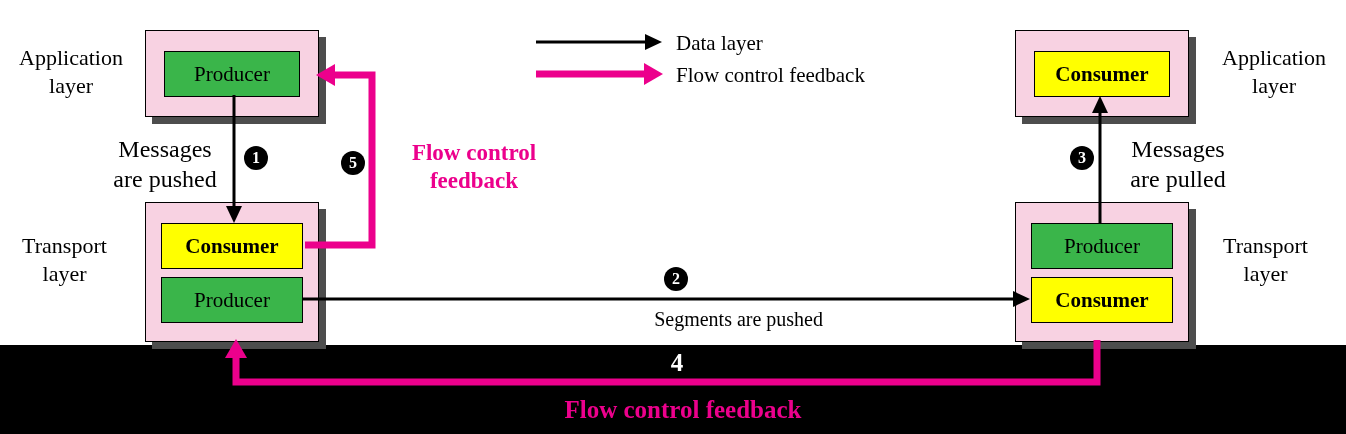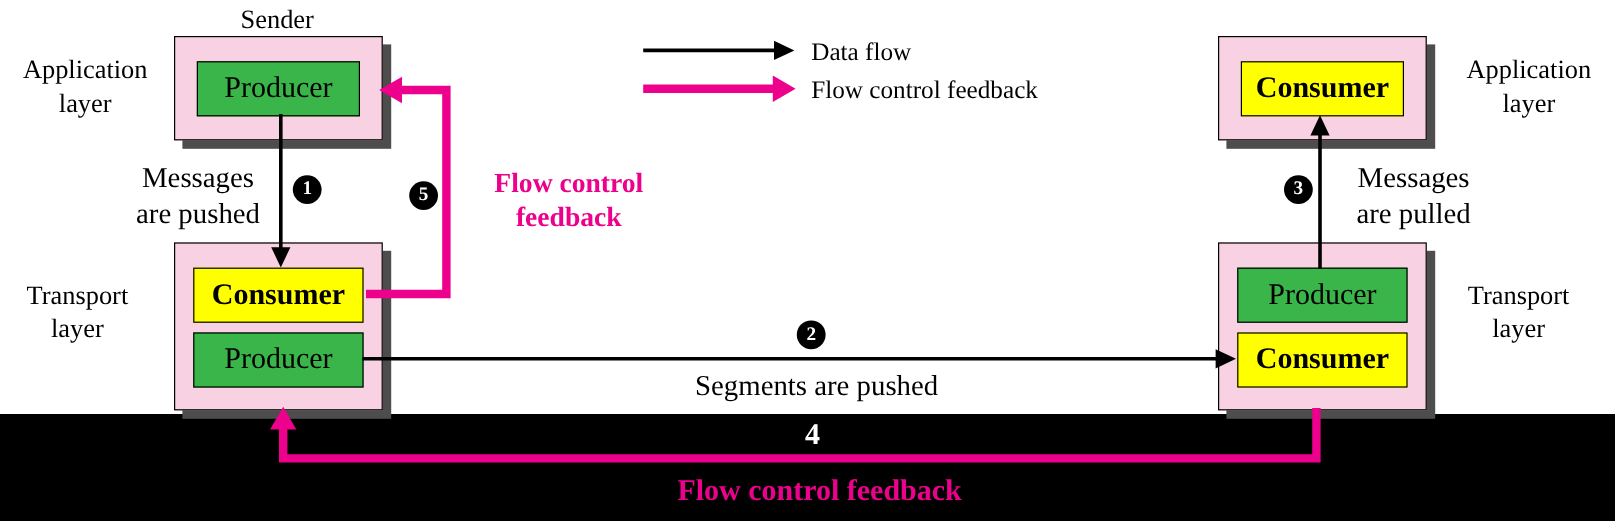--- a/index.html
+++ b/index.html
@@ -8,21 +8,21 @@
     font-family:"Liberation Serif","DejaVu Serif",serif; color:#000; overflow:hidden;
   }
   .band { position:absolute; left:0; top:345px; width:1346px; height:89px; background:#000; z-index:0; }
 
   .pinkbox {
     position:absolute; background:#f8d2e2; border:1px solid #000;
     box-shadow:7px 7px 0 #4d4d4d; z-index:1;
   }
   .inner {
     position:absolute; border:1px solid #000; display:flex; align-items:center;
-    justify-content:center; font-size:25px; z-index:2;
+    justify-content:center; font-size:21px; z-index:2;
   }
   .green  { background:#3ab54a; }
   .yellow { background:#ffff00;font-weight:bold; }
 
   .arrows { position:absolute; left:0; top:0; z-index:2; pointer-events:none; }
 
   .label { position:absolute; text-align:center; z-index:3; line-height:1.25; }
   .t22 { font-size:22px; }
   .t20 { font-size:24px; }
   .legend-label { position:absolute; text-align:left; font-size:21px; z-index:3; }
@@ -77,21 +77,20 @@
     <g>
       <line x1="536" y1="42" x2="647" y2="42" stroke="#000" stroke-width="3"></line>
       <polygon points="662,42 645,34 645,50" fill="#000"></polygon>
     </g>
     <g>
       <line x1="536" y1="74" x2="645" y2="74" stroke="#ec008c" stroke-width="7"></line>
       <polygon points="663,74 644,63 644,85" fill="#ec008c"></polygon>
     </g>
   </svg>
 
-  <div class="label t22" style="left:145px; top:2px; width:172px;">Sender</div>
 
   <div class="label t22" style="left:2px; top:44px; width:138px;">Application layer</div>
   <div class="label t22" style="left:2px; top:232px; width:125px;">Transport layer</div>
   <div class="label t22" style="left:1203px; top:44px; width:142px;">Application layer</div>
   <div class="label t22" style="left:1203px; top:232px; width:125px;">Transport layer</div>
 
   <div class="pinkbox" style="left:145px; top:30px; width:172px; height:85px;">
     <div class="inner green" style="left:18px; top:20px; width:134px; height:44px;">Producer</div>
   </div>
 
@@ -102,26 +101,26 @@
 
   <div class="pinkbox" style="left:1015px; top:30px; width:172px; height:85px;">
     <div class="inner yellow" style="left:18px; top:20px; width:134px; height:44px;">Consumer</div>
   </div>
 
   <div class="pinkbox" style="left:1015px; top:202px; width:172px; height:138px;">
     <div class="inner green" style="left:15px; top:20px; width:140px; height:44px;">Producer</div>
     <div class="inner yellow" style="left:15px; top:74px; width:140px; height:44px;">Consumer</div>
   </div>
 
-  <div class="legend-label" style="left:676px; top:31px;">Data flow</div>
+  <div class="legend-label" style="left:676px; top:31px;">Data layer</div>
   <div class="legend-label" style="left:676px; top:63px;">Flow control feedback</div>
 
   <div class="label t20" style="left:106px; top:134px; width:118px;">Messages are pushed</div>
   <div class="label t20" style="left:1122px; top:134px; width:112px;">Messages are pulled</div>
-  <div class="label" style="left:538px; top:307px; width:285px; font-size:24px;">Segments are pushed</div>
+  <div class="label" style="left:538px; top:307px; width:285px; font-size:20px;text-align:right;">Segments are pushed</div>
   <div class="mid-feedback magenta">Flow control feedback</div>
   <div class="bottom-feedback magenta">Flow control feedback</div>
 
   <div class="badge" style="left:244px; top:146px;">1</div>
   <div class="badge" style="left:664px; top:267px;">2</div>
   <div class="badge" style="left:1070px; top:146px;">3</div>
   <div class="step4">4</div>
   <div class="badge" style="left:341px; top:151px;">5</div>
 
 </div>

